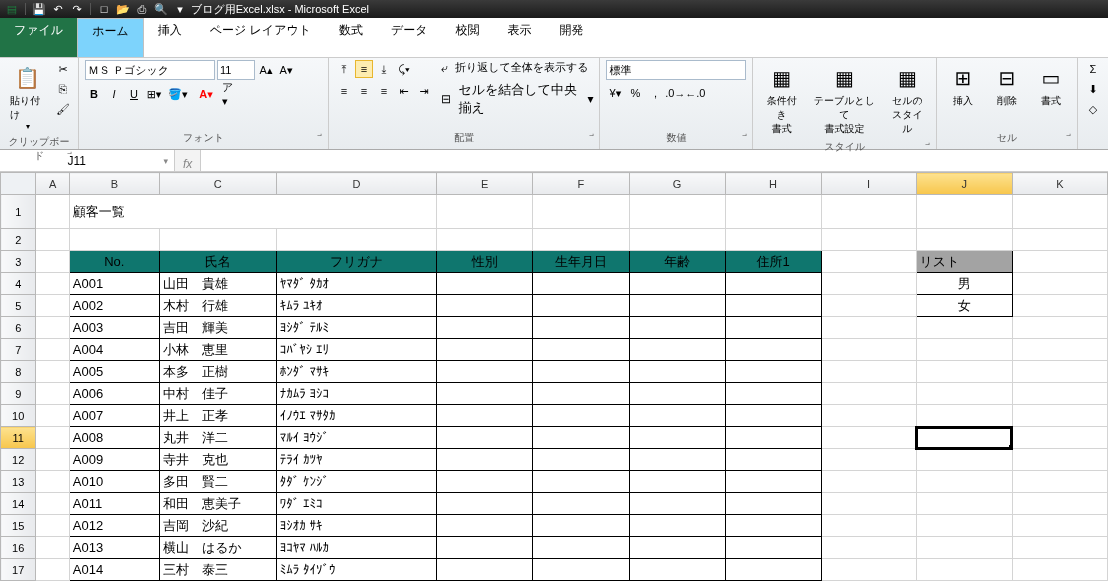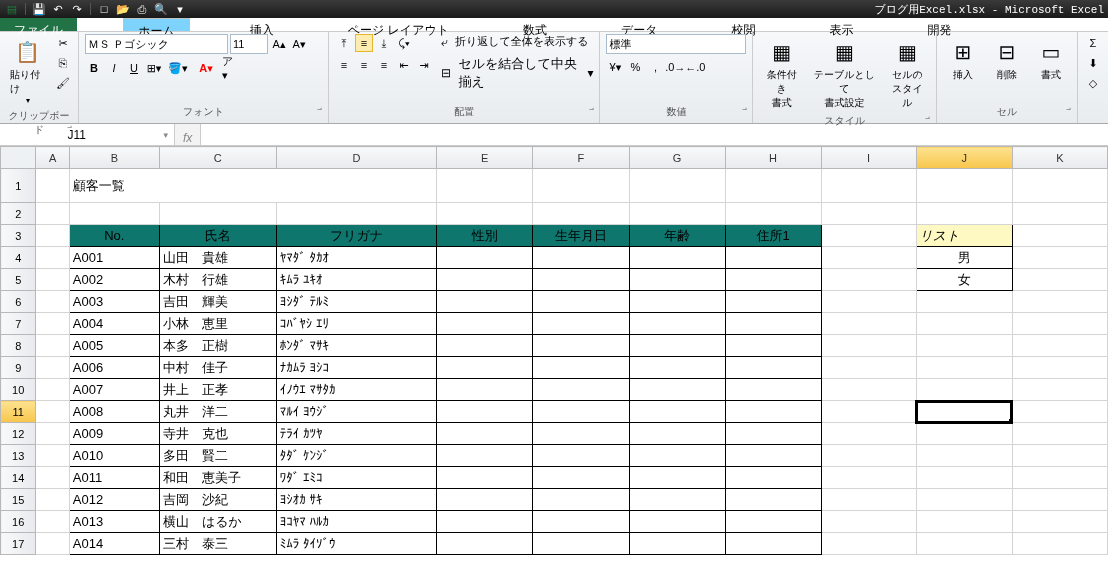--- a/index.html
+++ b/index.html
@@ -2,42 +2,42 @@
 <html><head>
   <meta charset="utf-8">
   <style>
     * { margin: 0; padding: 0; box-sizing: border-box; }
     body { font-family: "MS PGothic", sans-serif; font-size: 12px; background: #fff; overflow: hidden; }
     
     
     .titlebar { height: 18px; background: linear-gradient(#3a3a3a, #1a1a1a); display: flex; align-items: center; padding: 0 4px; gap: 3px; }
     .qat-icon { width: 16px; height: 16px; display: flex; align-items: center; justify-content: center; font-size: 11px; color: #fff; }
     .qat-sep { width: 1px; height: 12px; background: #555; margin: 0 2px; }
-    .title-text { flex: 1; text-align: right; color: #fff; font-size: 11px; font-family: Liberation Mono, monospace; }
-    
-    
-    .tabs { height: 14px; background: #fff; display: flex; border-bottom: 1px solid #ccc; gap: 46px; }
+    .title-text { flex: 1; text-align: left; color: #fff; font-size: 11px; }
+    
+    
+    .tabs { height: 40px; background: #fff; display: flex; border-bottom: 1px solid #ccc; }
     .tab { padding: 4px 14px; font-size: 12px; cursor: pointer; }
     .tab.file { background: #217346; color: #fff; }
     .tab.active { background: #7dd3fc; border: 1px solid #c0c0c0; border-bottom: none; }
     
     .ribbon { height: 92px; background: linear-gradient(#f6f8fa, #e8ecef); display: flex; border-bottom: 1px solid #aaa; }
     .group { border-right: 1px solid #ccc; padding: 2px 6px; display: flex; flex-direction: column; }
     .group-body { flex: 1; display: flex; gap: 4px; align-items: flex-start; }
     .group-label { text-align: center; font-size: 10px; color: #555; padding: 2px 0; position: relative; }
     .group-label::after { content: "⌐"; position: absolute; right: 0; font-size: 8px; transform: rotate(180deg); }
     
     .btn-col { display: flex; flex-direction: column; gap: 2px; }
     .btn-s { width: 18px; height: 18px; display: flex; align-items: center; justify-content: center; font-size: 11px; border: 1px solid transparent; }
     .big-btn { display: flex; flex-direction: column; align-items: center; padding: 2px 4px; min-width: 40px; font-size: 10px; }
     .big-icon { width: 32px; height: 32px; display: flex; align-items: center; justify-content: center; font-size: 20px; }
     
     .font-row { display: flex; gap: 2px; align-items: center; margin-bottom: 2px; }
     .combo { border: 1px solid #abc; background: #fff; font-size: 11px; height: 20px; padding: 0 2px; }
-    .combo.font { width: 143px; }
+    .combo.font { width: 130px; }
     .combo.size { width: 38px; }
     .combo.num { width: 140px; }
     
     
     .fxbar { height: 22px; display: flex; border-bottom: 1px solid #ccc; background: #f3f3f3; align-items: stretch; }
     .namebox { width: 175px; border-right: 1px solid #ccc; display: flex; align-items: center; padding: 0 6px; background: #fff; justify-content: space-between; gap: 16px; }
     .namebox-text { flex: 1; text-align: center; }
     .fx-icons { display: flex; gap: 8px; padding: 0 8px; align-items: flex-end; font-style: italic; color: #888; }
     .fx-input { flex: 1; background: #fff; border-left: 1px solid #ccc; padding: 0 4px; display: flex; align-items: center; }
     
@@ -53,21 +53,21 @@
     .col-rh { width: 36px; } .col-A { width: 34px; } .col-B { width: 92px; } .col-C { width: 118px; }
     .col-D { width: 164px; } .col-E { width: 98px; } .col-F { width: 98px; } .col-G { width: 98px; }
     .col-H { width: 98px; } .col-I { width: 98px; } .col-J { width: 98px; } .col-K { width: 98px; }
     
     .row-1 td { height: 34px; }
     
     .title-cell { font-size: 24px; font-family: "MS PGothic"; font-weight: normal; }
     
     .hdr { background: #0f766e; text-align: center !important; border: 1px solid #000 !important; font-size: 14px; }
     .datacell { border: 1px solid #000 !important; font-size: 14px; }
-    .listhdr { background: #fef9c3; text-align: left; border: 1px solid #000 !important; font-size: 14px; font-style: italic; }
+    .listhdr { background: #a3a3a3; text-align: left; border: 1px solid #000 !important; font-size: 14px; }
     .listcell { border: 1px solid #000 !important; text-align: center !important; font-size: 14px; }
     
     .active-cell { outline: 3px solid #000; outline-offset: -2px; position: relative; }
     .active-cell::after { content: ""; position: absolute; right: -3px; bottom: -3px; width: 6px; height: 6px; background: #000; }
   </style>
 </head>
 <body>
 
 <div class="titlebar">
   <span class="qat-icon" style="color:#1f7a3e">▤</span>

